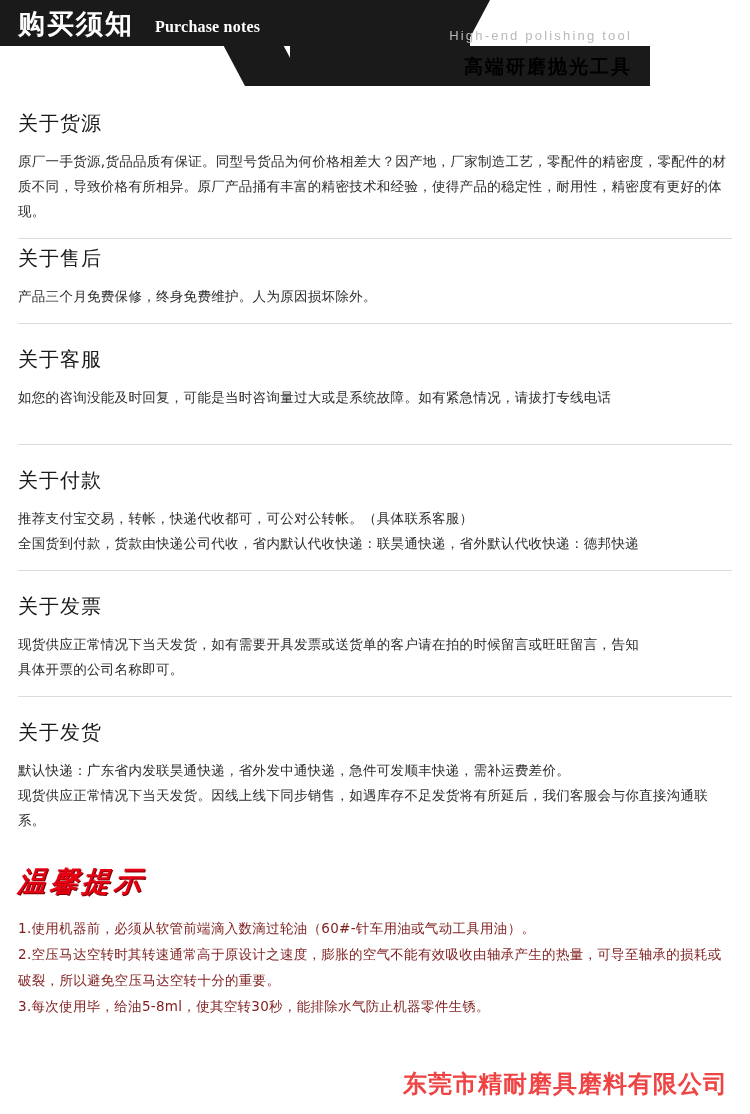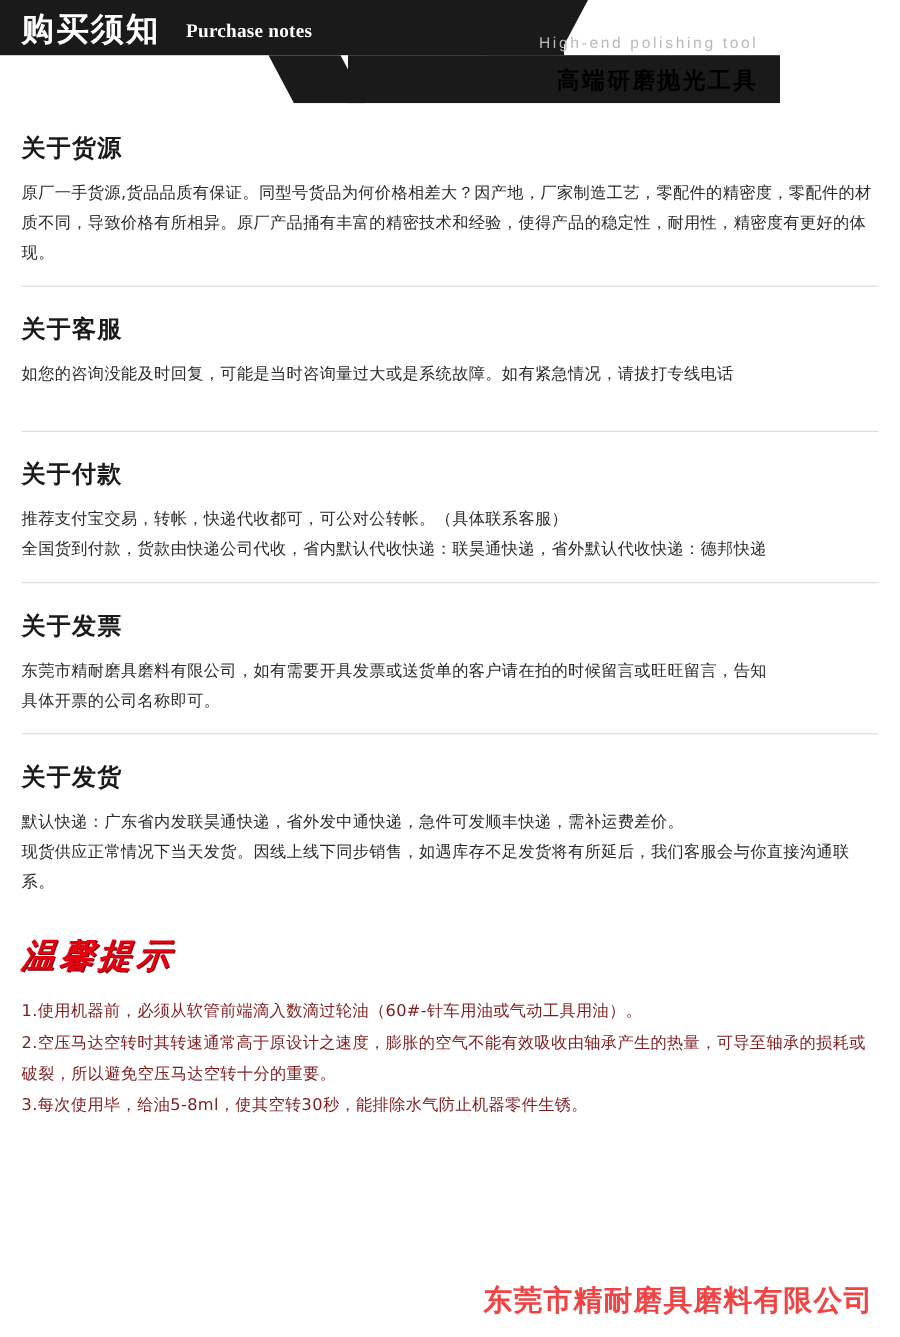--- a/index.html
+++ b/index.html
@@ -102,21 +102,21 @@
 
   
   .content {
     padding: 0 18px;
   }
   .section {
     margin-top: 22px;
   }
   .section-title {
     font-size: 20px;
-    font-weight: bold;
+    font-weight: normal;
     color: #1a1a1a;
     letter-spacing: 1px;
     margin-bottom: 12px;
   }
   .section-rule {
     border: none;
     border-top: 1px solid #dcdcdc;
     margin: 14px 0 0 0;
     height: 0;
   }
@@ -188,37 +188,42 @@
 </div>
 
 <div class="content">
 
   <div class="section sec-huoyuan">
     <div class="section-title">关于货源</div>
     <div class="para">原厂一手货源,货品品质有保证。同型号货品为何价格相差大？因产地，厂家制造工艺，零配件的精密度，零配件的材质不同，导致价格有所相异。原厂产品捅有丰富的精密技术和经验，使得产品的稳定性，耐用性，精密度有更好的体现。</div>
     <hr class="section-rule">
   </div>
 
+  <div class="section sec-shouhou">
+    <div class="section-title">关于售后</div>
+    <div class="para">产品三个月免费保修，终身免费维护。人为原因损坏除外。</div>
+    <hr class="section-rule">
+  </div>
 
   <div class="section">
     <div class="section-title">关于客服</div>
     <div class="para">如您的咨询没能及时回复，可能是当时咨询量过大或是系统故障。如有紧急情况，请拔打专线电话</div>
     <hr class="section-rule" style="margin-top:34px;">
   </div>
 
   <div class="section">
     <div class="section-title">关于付款</div>
     <div class="para">推荐支付宝交易，转帐，快递代收都可，可公对公转帐。（具体联系客服）</div>
     <div class="para">全国货到付款，货款由快递公司代收，省内默认代收快递：联昊通快递，省外默认代收快递：德邦快递</div>
     <hr class="section-rule">
   </div>
 
   <div class="section">
     <div class="section-title">关于发票</div>
-    <div class="para">东莞市精耐磨具磨料有限公司，如有需要开具发票或送货单的客户请在拍的时候留言或旺旺留言，告知</div>
+    <div class="para">现货供应正常情况下当天发货，如有需要开具发票或送货单的客户请在拍的时候留言或旺旺留言，告知</div>
     <div class="para">具体开票的公司名称即可。</div>
     <hr class="section-rule">
   </div>
 
   <div class="section">
     <div class="section-title">关于发货</div>
     <div class="para">默认快递：广东省内发联昊通快递，省外发中通快递，急件可发顺丰快递，需补运费差价。</div>
     <div class="para">现货供应正常情况下当天发货。因线上线下同步销售，如遇库存不足发货将有所延后，我们客服会与你直接沟通联系。</div>
   </div>
 

